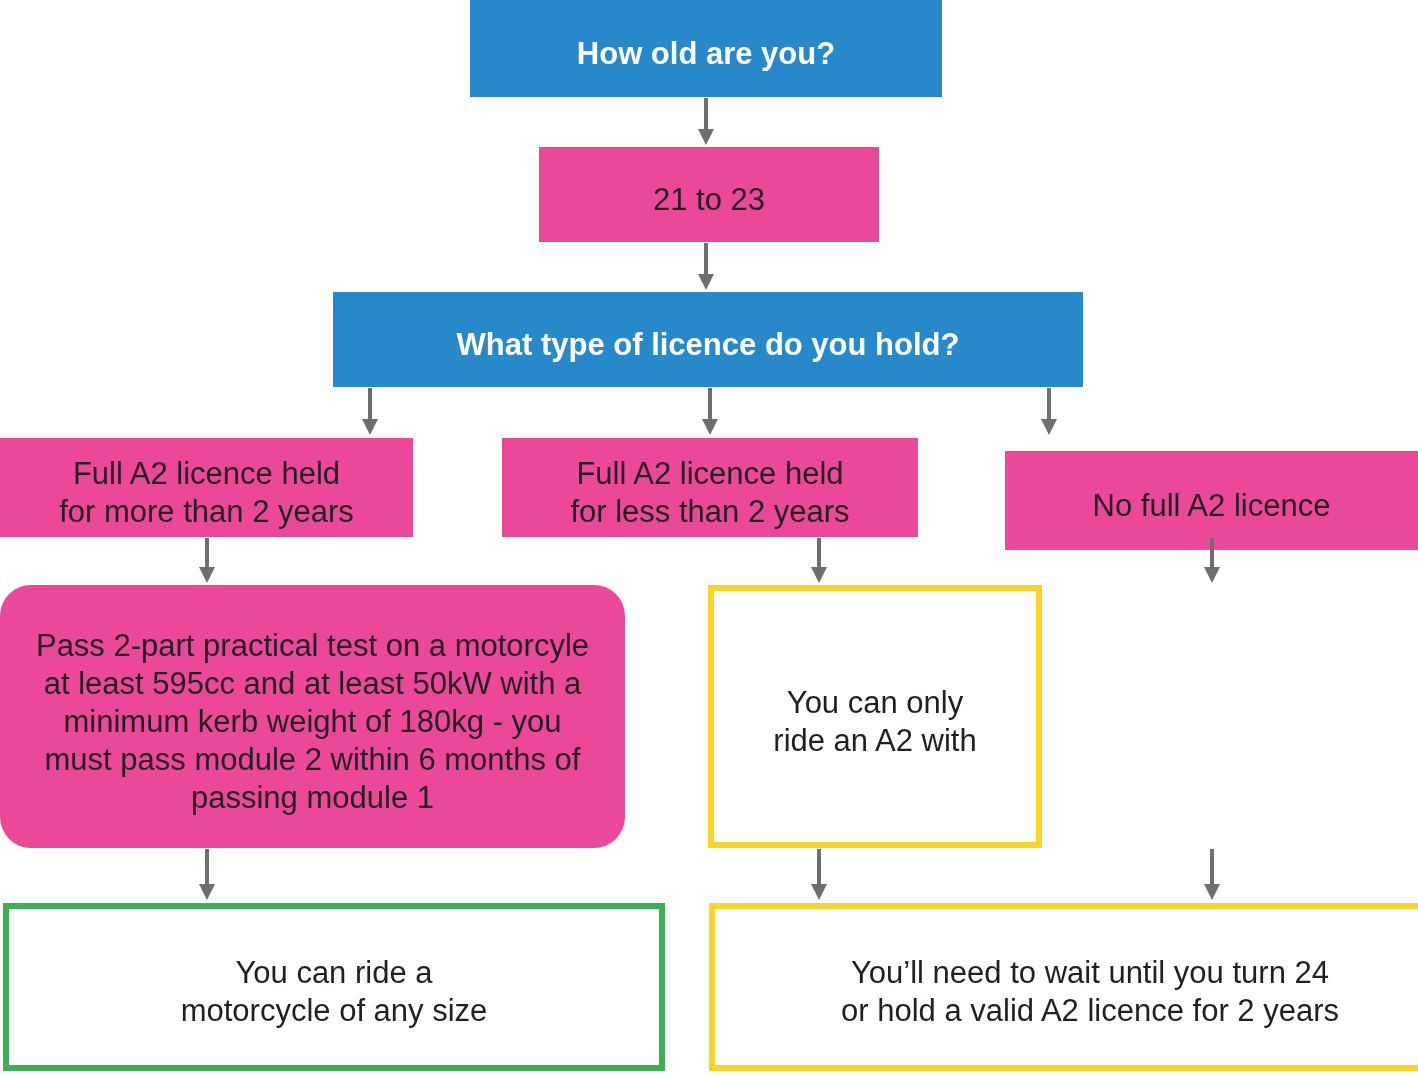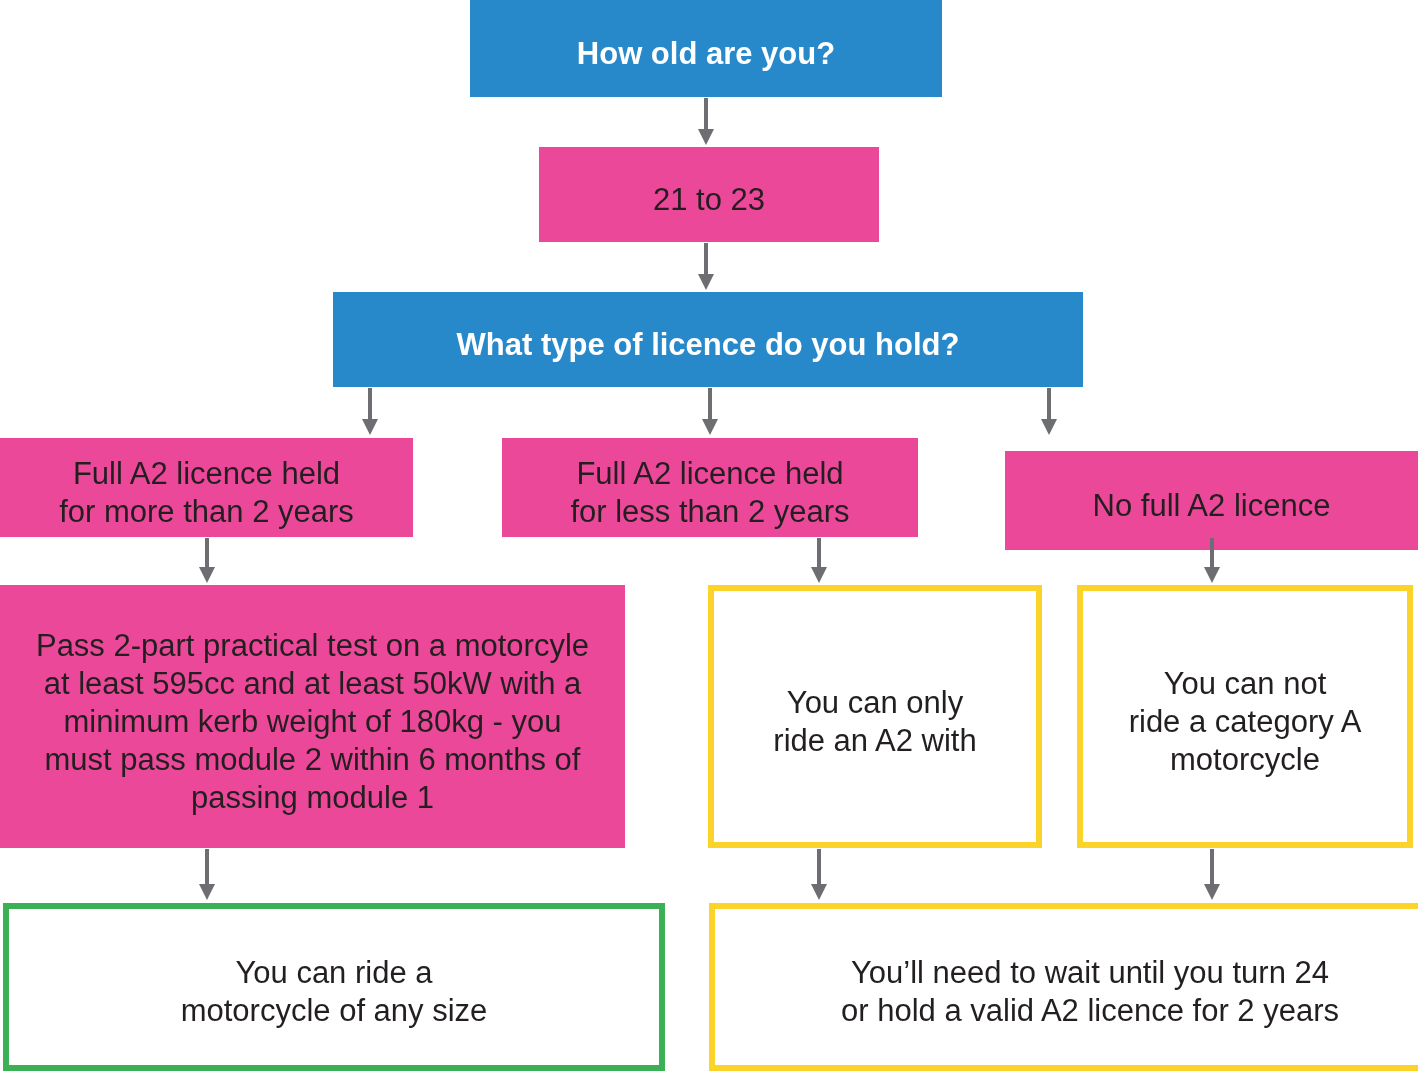--- a/index.html
+++ b/index.html
@@ -95,35 +95,30 @@
 for less than 2 years</span>
   </div>
   <div class="box info" style="left:1005px; top:451px; width:413px; height:99px;">
     <span class="txt">No full A2 licence</span>
   </div>
 
   <div class="arrow" style="left:205px; top:538px; height:29px;"></div>
   <div class="arrow" style="left:817px; top:538px; height:29px;"></div>
   <div class="arrow" style="left:1210px; top:538px; height:29px;"></div>
 
-  <div class="box info" style="left:0px; top:585px; width:625px; height:263px;">
+  <div class="box info" style="left:0px; top:585px; width:625px; height:263px;border-radius:31px;">
     <span class="txt">Pass 2-part practical test on a motorcyle
 at least 595cc and at least 50kW with a
 minimum kerb weight of 180kg - you
 must pass module 2 within 6 months of
 passing module 1</span>
   </div>
   <div class="box outcome-warning" style="left:708px; top:585px; width:334px; height:263px;">
     <span class="txt">You can only
 ride an A2 with</span>
-  </div>
-  <div class="box outcome-warning" style="left:1077px; top:585px; width:336px; height:263px;">
-    <span class="txt">You can not
-ride a category A
-motorcycle</span>
   </div>
 
   <div class="arrow" style="left:205px; top:849px; height:35px;"></div>
   <div class="arrow" style="left:817px; top:849px; height:35px;"></div>
   <div class="arrow" style="left:1210px; top:849px; height:35px;"></div>
 
   <div class="box outcome-success" style="left:3px; top:903px; width:662px; height:168px;justify-content:center;">
     <span class="txt">You can ride a
 motorcycle of any size</span>
   </div>

